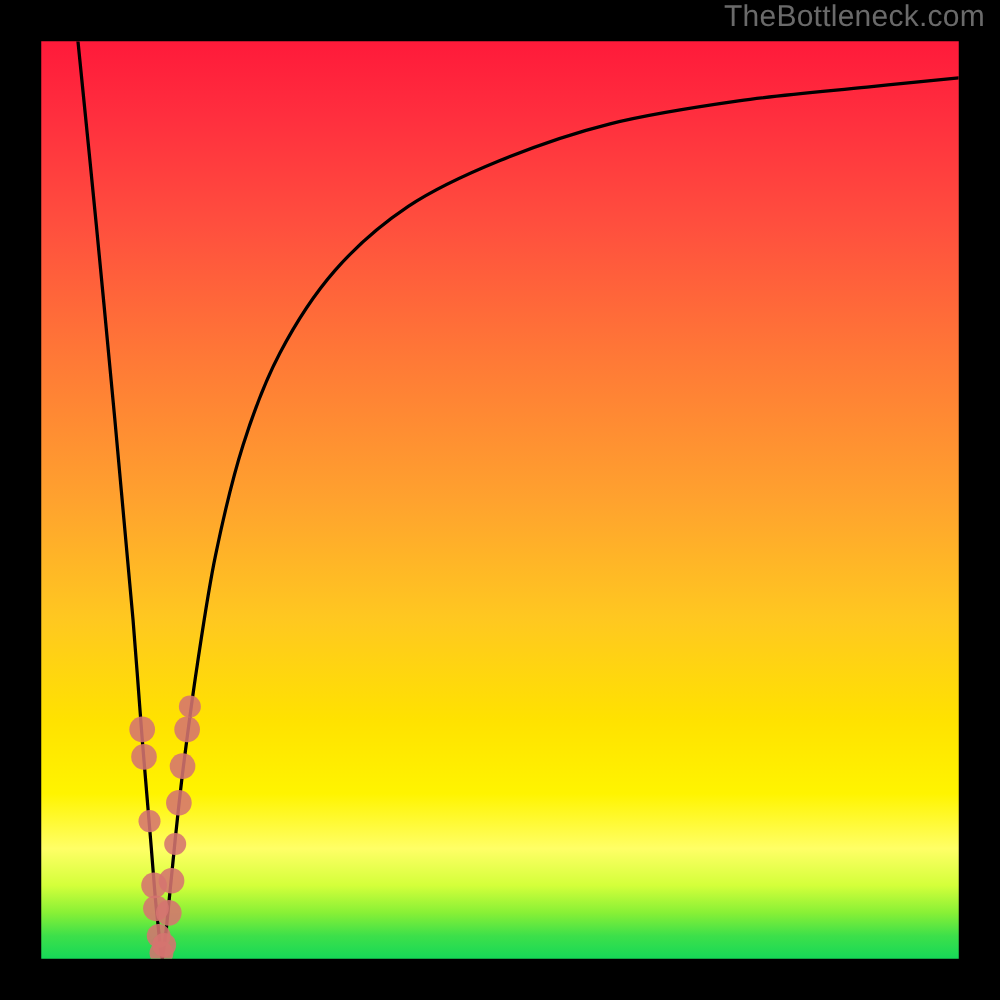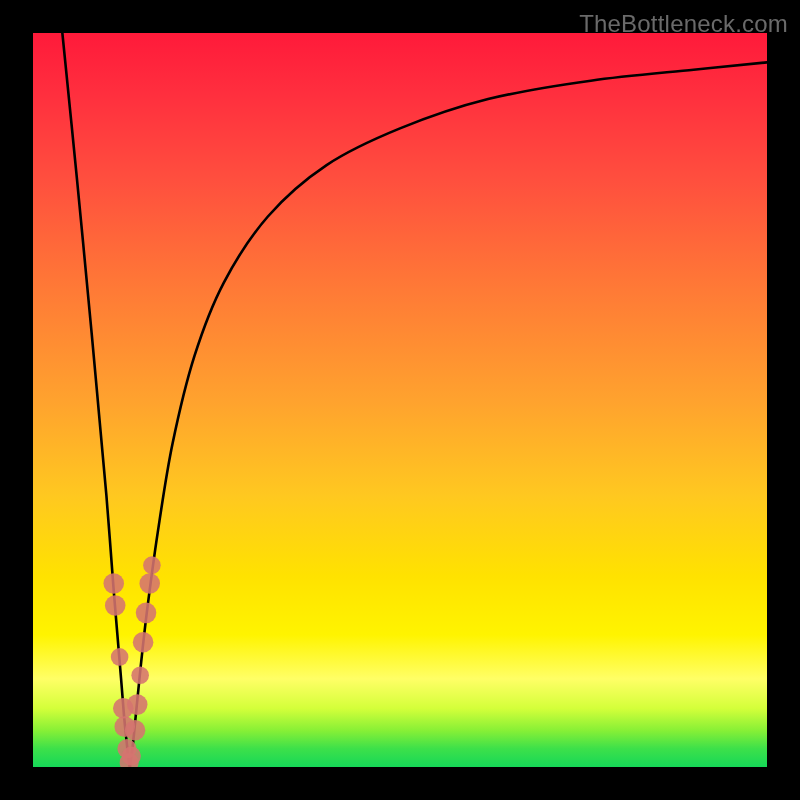--- a/index.html
+++ b/index.html
@@ -48,21 +48,21 @@
     top: 0;
     width: 734px;
     height: 734px;
   }
   .dot {
     fill: #d5746f;
     fill-opacity: 0.88;
   }
   .watermark {
     position: absolute;
-    top: 10px;
+    top: 0;
     right: 12px;
     color: #6a6a6a;
     font-size: 24px;
     letter-spacing: 0.2px;
   }
 </style>
 </head>
 <body>
 
 <div class="frame">

